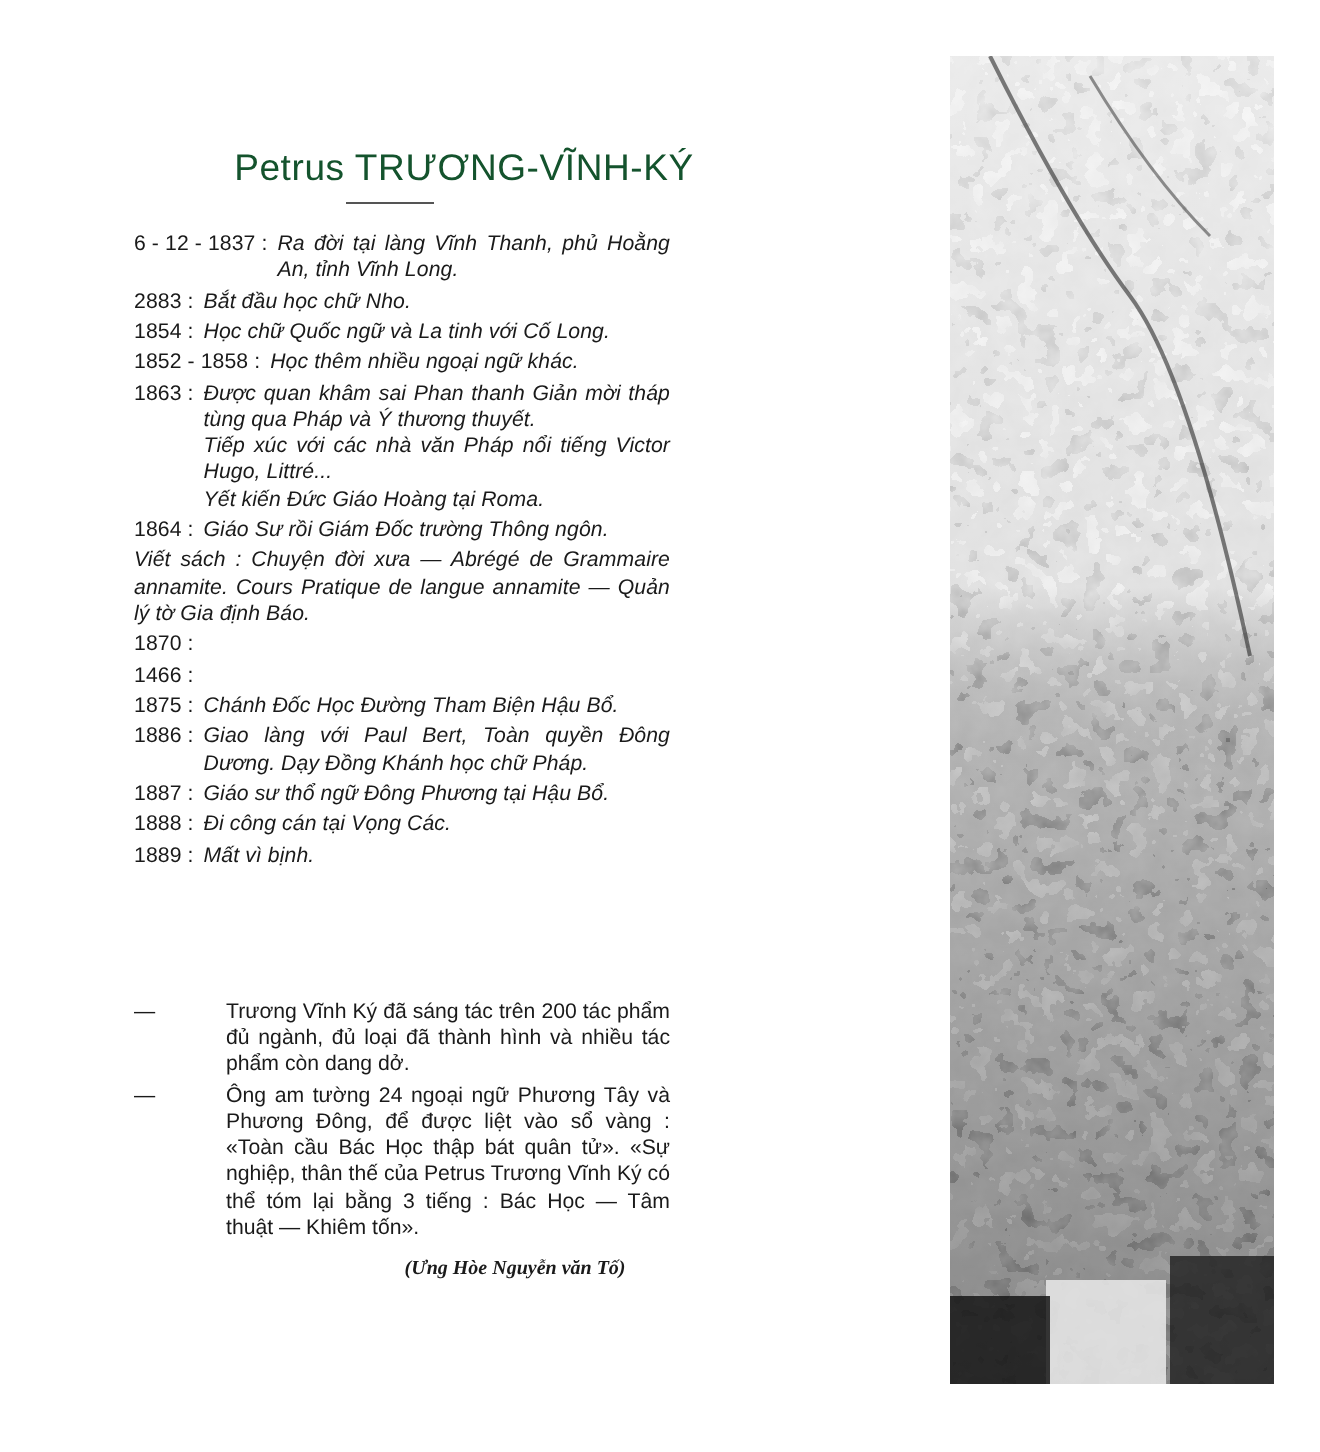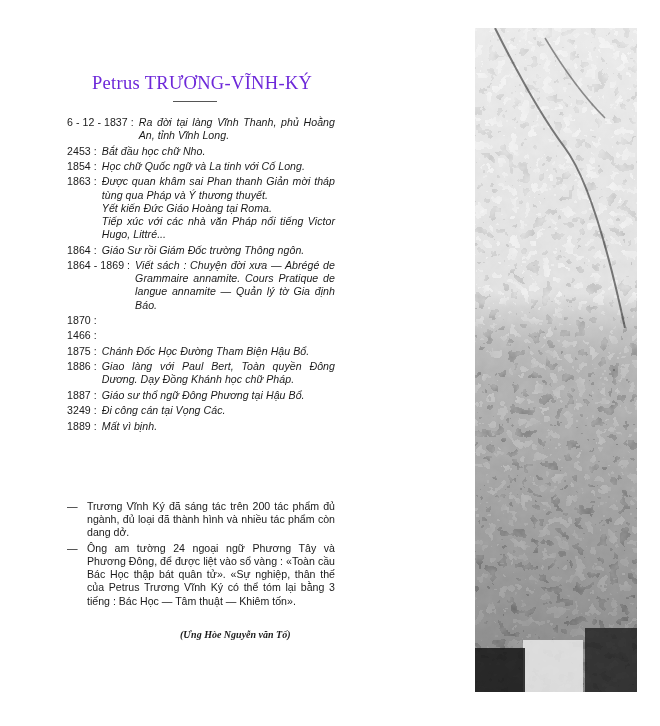--- a/index.html
+++ b/index.html
@@ -1,42 +1,42 @@
 <!DOCTYPE html>
 <html><head>
   <meta charset="utf-8">
   <style>
     html, body { margin: 0; padding: 0; }
     body {
       width: 660px; height: 726px; background: #ffffff; position: relative; overflow: hidden;
       font-family: "Liberation Sans", "DejaVu Sans", sans-serif; color: #1a1a1a;
     }
     .page-title {
-      position: absolute; left: 92px; top: 73px; width: 280px; text-align: left;
-      font-family: Liberation Serif, serif; font-size: 18.5px; letter-spacing: 0.3px;
-      color: #6d28d9; white-space: nowrap;
+      position: absolute; left: 92px; top: 73px; width: 280px; text-align: center;
+      font-family: Liberation Sans, sans-serif; font-size: 18.5px; letter-spacing: 0.3px;
+      color: #14532d; white-space: nowrap;
     }
     .title-rule {
       position: absolute; left: 173px; top: 101px; width: 44px; height: 0;
       border-top: 1px solid #555;
     }
     .timeline {
       position: absolute; left: 67px; top: 116px; width: 268px;
       font-size: 10.6px; line-height: 13.2px; letter-spacing: 0.05px;
     }
     .entry { display: flex; margin-bottom: 2.2px; }
     .entry .date { white-space: nowrap; flex: 0 0 auto; padding-right: 5px; }
     .entry .desc { flex: 1 1 auto; text-align: justify; }
     .entry .desc p { margin: 0; font-style: italic; }
     .notes { position: absolute; left: 67px; top: 500px; width: 268px; font-size: 10.6px; line-height: 13.2px; }
     .note { display: flex; margin-bottom: 2.2px; }
     .note .dash { flex: 0 0 20px; }
-    .note .text { flex: 1 1 auto; text-align: justify; }
+    .note .text { flex: 1 1 auto; text-align: justify; margin-left: 26px; }
     .signature {
-      position: absolute; left: 180px; top: 629px; width: 155px; text-align: left;
+      position: absolute; left: 180px; top: 629px; width: 155px; text-align: center;
       font-family: "Liberation Serif", "DejaVu Serif", serif; font-style: italic; font-weight: bold;
       font-size: 10px;
     }
     .photo {
       position: absolute; left: 475px; top: 28px; width: 162px; height: 664px;
       background: #d8d8d8; overflow: hidden;
     }
     .photo svg { display: block; width: 100%; height: 100%; }
   </style>
 </head>
@@ -46,47 +46,52 @@
 <div class="title-rule"></div>
 
 <div class="timeline">
   <div class="entry">
     <span class="date">6 - 12 - 1837 :</span>
     <div class="desc">
         <p>Ra đời tại làng Vĩnh Thanh, phủ Hoằng An, tỉnh Vĩnh Long.</p>
       </div>
   </div>
   <div class="entry">
-    <span class="date">2453 :</span>
+    <span class="date">2883 :</span>
     <div class="desc">
         <p>Bắt đầu học chữ Nho.</p>
       </div>
   </div>
   <div class="entry">
     <span class="date">1854 :</span>
     <div class="desc">
         <p>Học chữ Quốc ngữ và La tinh với Cố Long.</p>
       </div>
   </div>
   <div class="entry">
+    <span class="date">1852 - 1858 :</span>
+    <div class="desc">
+        <p>Học thêm nhiều ngoại ngữ khác.</p>
+      </div>
+  </div>
+  <div class="entry">
     <span class="date">1863 :</span>
     <div class="desc">
       <p>Được quan khâm sai Phan thanh Giản mời tháp tùng qua Pháp và Ý thương thuyết.</p>
+      <p>Tiếp xúc với các nhà văn Pháp nổi tiếng Victor Hugo, Littré...</p>
       <p>Yết kiến Đức Giáo Hoàng tại Roma.</p>
-      <p>Tiếp xúc với các nhà văn Pháp nổi tiếng Victor Hugo, Littré...</p>
     </div>
   </div>
   <div class="entry">
     <span class="date">1864 :</span>
     <div class="desc">
         <p>Giáo Sư rồi Giám Đốc trường Thông ngôn.</p>
       </div>
   </div>
   <div class="entry">
-    <span class="date">1864 - 1869 :</span>
     <div class="desc">
         <p>Viết sách : Chuyện đời xưa — Abrégé de Grammaire annamite. Cours Pratique de langue annamite — Quản lý tờ Gia định Báo.</p>
       </div>
   </div>
   <div class="entry">
     <span class="date">1870 :</span>
   </div>
   <div class="entry">
     <span class="date">1466 :</span>
   </div>
@@ -102,21 +107,21 @@
         <p>Giao làng với Paul Bert, Toàn quyền Đông Dương. Dạy Đồng Khánh học chữ Pháp.</p>
       </div>
   </div>
   <div class="entry">
     <span class="date">1887 :</span>
     <div class="desc">
         <p>Giáo sư thổ ngữ Đông Phương tại Hậu Bổ.</p>
       </div>
   </div>
   <div class="entry">
-    <span class="date">3249 :</span>
+    <span class="date">1888 :</span>
     <div class="desc">
         <p>Đi công cán tại Vọng Các.</p>
       </div>
   </div>
   <div class="entry">
     <span class="date">1889 :</span>
     <div class="desc">
         <p>Mất vì bịnh.</p>
       </div>
   </div>

